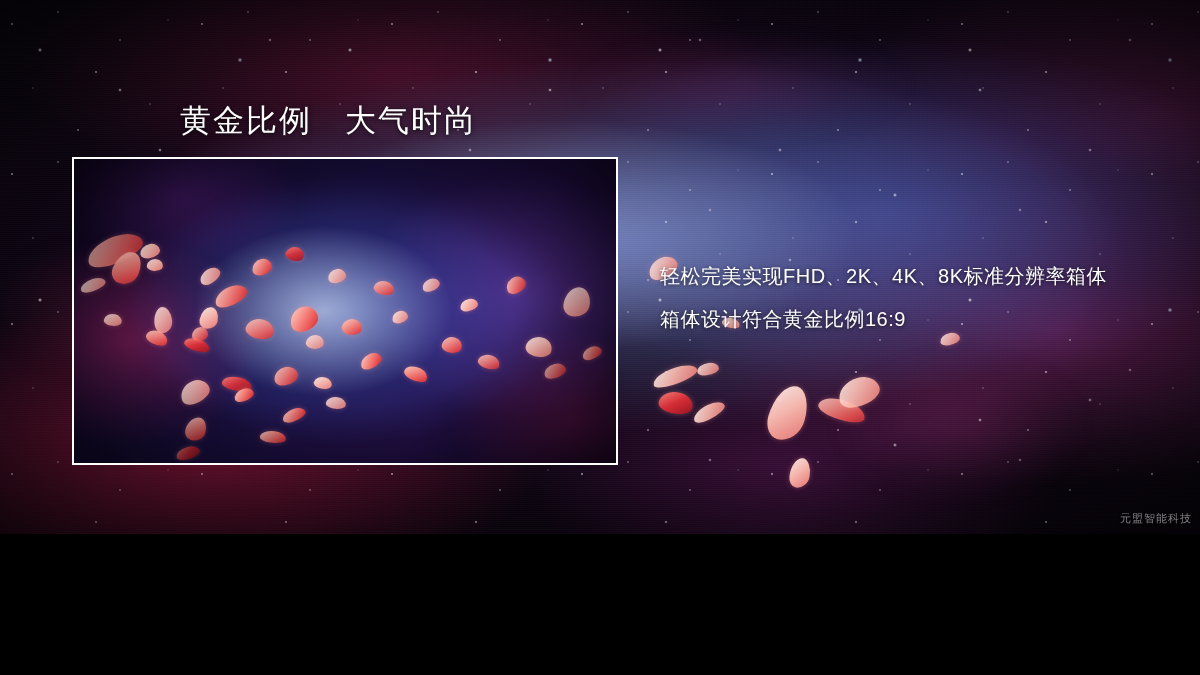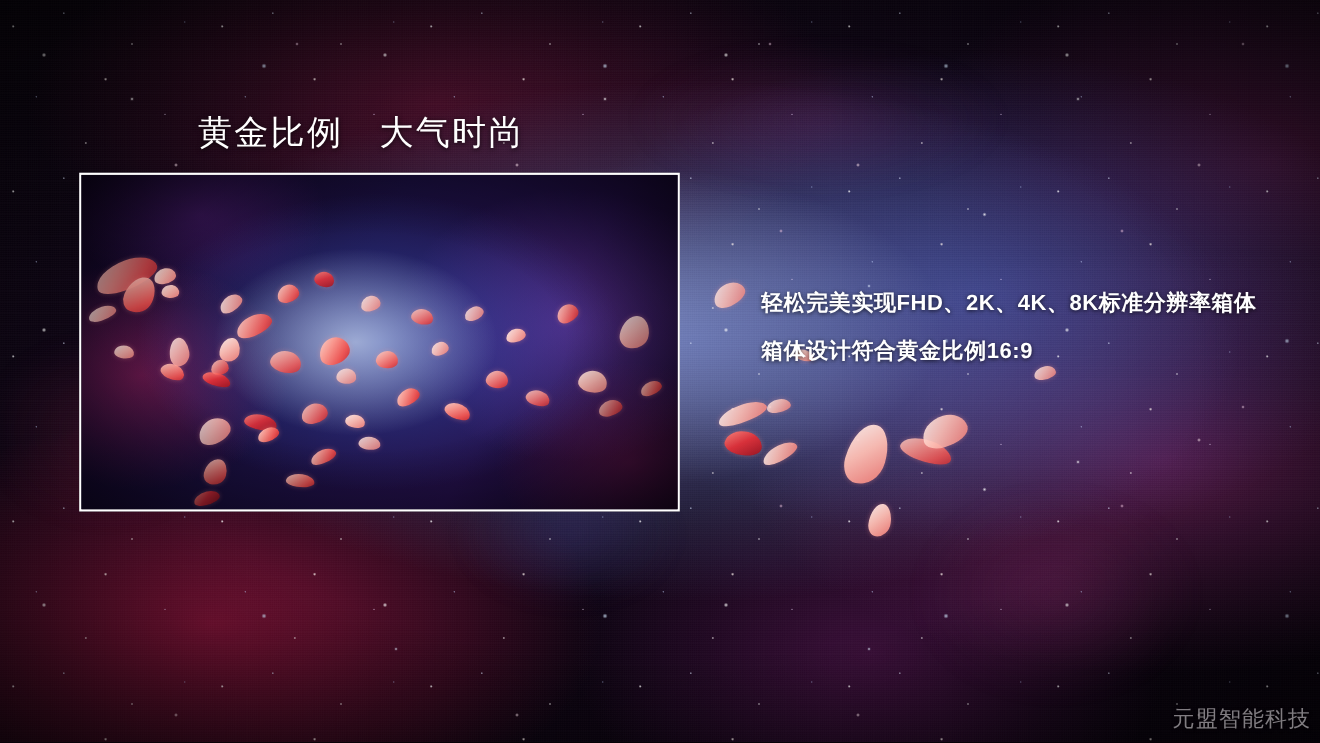--- a/index.html
+++ b/index.html
@@ -3,21 +3,21 @@
 <meta charset="utf-8">
 <style>
   html, body {
     margin: 0;
     padding: 0;
     background: #000;
   }
   #slide {
     position: relative;
     width: 1200px;
-    height: 675px;
+    height: 534px;
     overflow: hidden;
     font-family: "Liberation Sans", "DejaVu Sans", sans-serif;
     background: #08030a;
   }
 
   
   .nebula {
     position: absolute;
     inset: 0;
     pointer-events: none;
@@ -140,39 +140,38 @@
     left: 180px;
     top: 100px;
     color: #ffffff;
     font-size: 31px;
     letter-spacing: 2px;
     white-space: pre;
     text-shadow: 0 1px 5px rgba(0,0,0,0.75);
   }
   #body-text {
     position: absolute;
-    left: 692px;
+    left: 660px;
     top: 255px;
     width: 500px;
-    font-weight: bold;
   }
   .body-line {
     color: #ffffff;
     font-size: 20px;
     line-height: 43px;
     letter-spacing: 0.5px;
     white-space: nowrap;
     text-shadow: 0 1px 4px rgba(0,0,0,0.72);
   }
   #watermark {
     position: absolute;
     right: 8px;
     bottom: 8px;
     color: rgba(205,200,205,0.62);
-    font-size: 20px;
+    font-size: 11px;
     letter-spacing: 1px;
     text-shadow: 0 1px 3px rgba(0,0,0,0.6);
   }
 </style>
 </head>
 <body>
 
 <div id="slide">
 
   <div class="nebula bg-base"></div>

